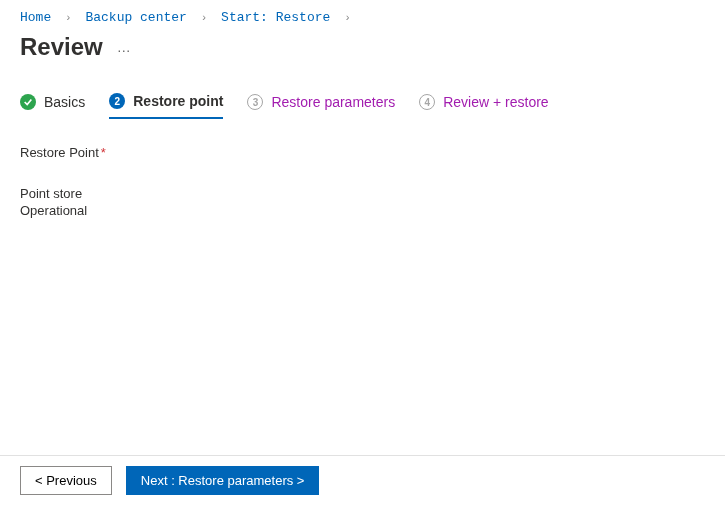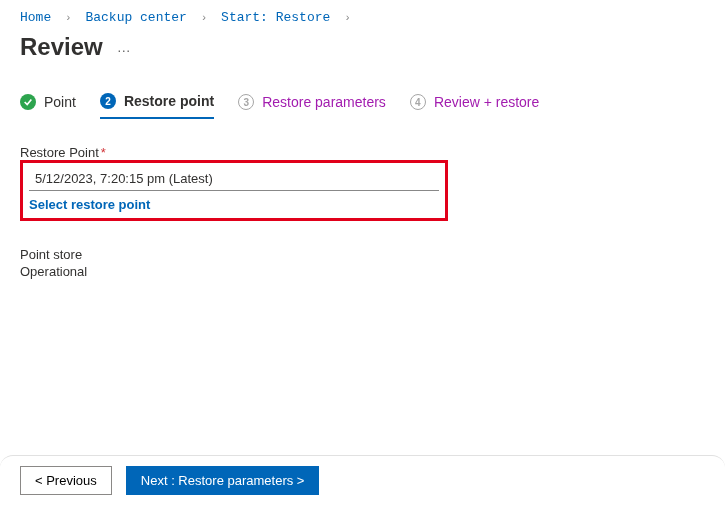--- a/index.html
+++ b/index.html
@@ -82,21 +82,20 @@
     }
     .static-value { font-size: 13px; color: #323130; padding-top: 2px; }
     .footer {
       position: absolute;
       bottom: 0; left: 0; right: 0;
       border-top: 1px solid #e1e1e1;
       padding: 10px 20px;
       display: flex;
       gap: 14px;
       align-items: flex-start;
-      border-radius: 13px;
     }
     .btn {
       font-size: 13px;
       padding: 6px 14px;
       border: 1px solid #8a8886;
       background: #fff;
       cursor: pointer;
       font-family: inherit;
     }
     .btn.primary {
@@ -122,47 +121,41 @@
   <span class="ellipsis">…</span>
 </div>
 
 <div class="wizard">
   <div class="wiz-step done">
     <span class="check-circle">
       <svg viewBox="0 0 12 12">
           <path d="M2 6 L5 9 L10 3" stroke="#fff" stroke-width="2" fill="none"></path>
         </svg>
     </span>
-    <span class="label">Point</span>
+    <span class="label">Basics</span>
   </div>
   <div class="wiz-step active">
     <span class="num-circle blue">2</span>
     <span class="label">Restore point</span>
   </div>
   <div class="wiz-step pending">
     <span class="num-circle outline">3</span>
     <span class="label">Restore parameters</span>
   </div>
   <div class="wiz-step pending">
     <span class="num-circle outline">4</span>
     <span class="label">Review + restore</span>
   </div>
 </div>
 
 <div class="form-area">
   <div class="form-row">
     <div class="form-label">
       <span>Restore Point</span><span class="req">*</span>
     </div>
-    <div class="form-field">
-      <div class="restore-highlight">
-        <input class="rp-input" type="text" readonly="" value="5/12/2023, 7:20:15 pm (Latest)" style="">
-        <span class="select-link">Select restore point</span>
-      </div>
-    </div>
   </div>
 
   <div class="form-row">
     <div class="form-label">Point store</div>
     <div class="form-field static-value">Operational</div>
   </div>
 </div>
 
 <div class="footer">
   <button class="btn">&lt;  Previous</button>

